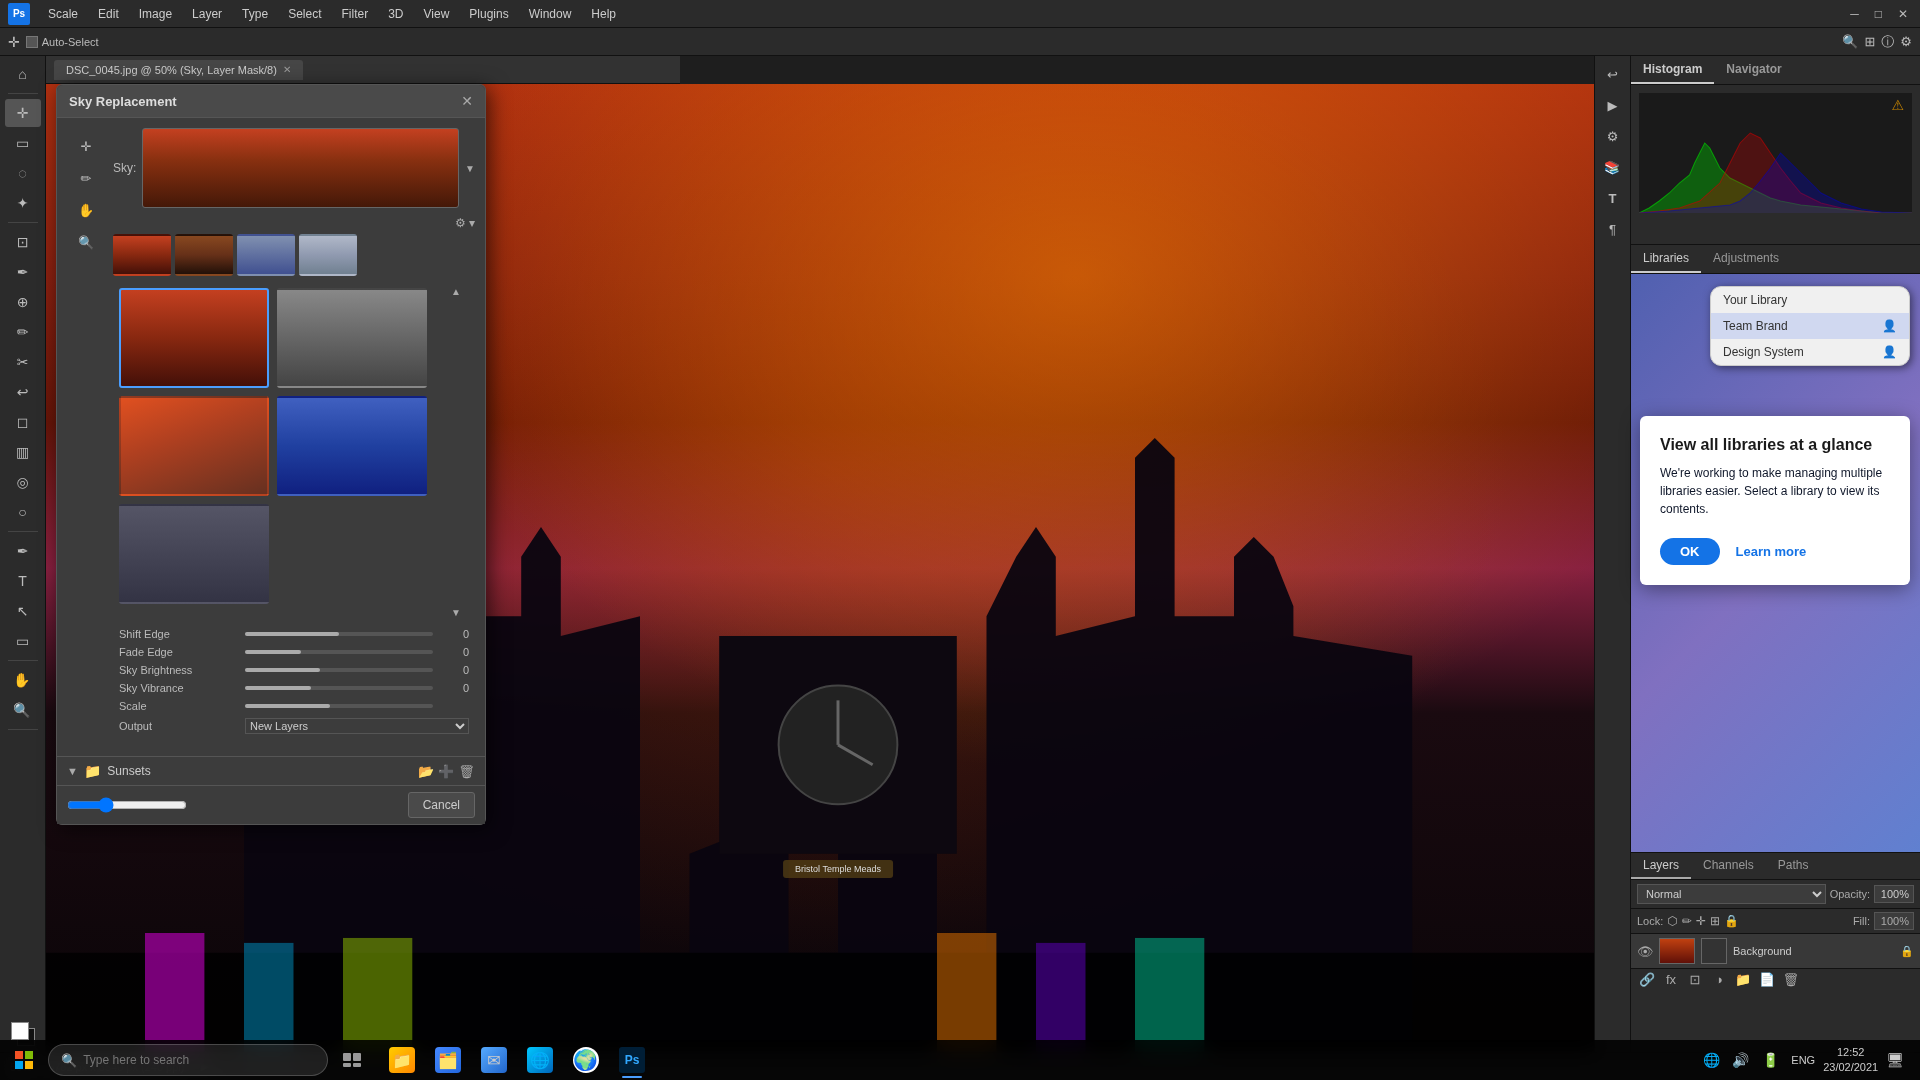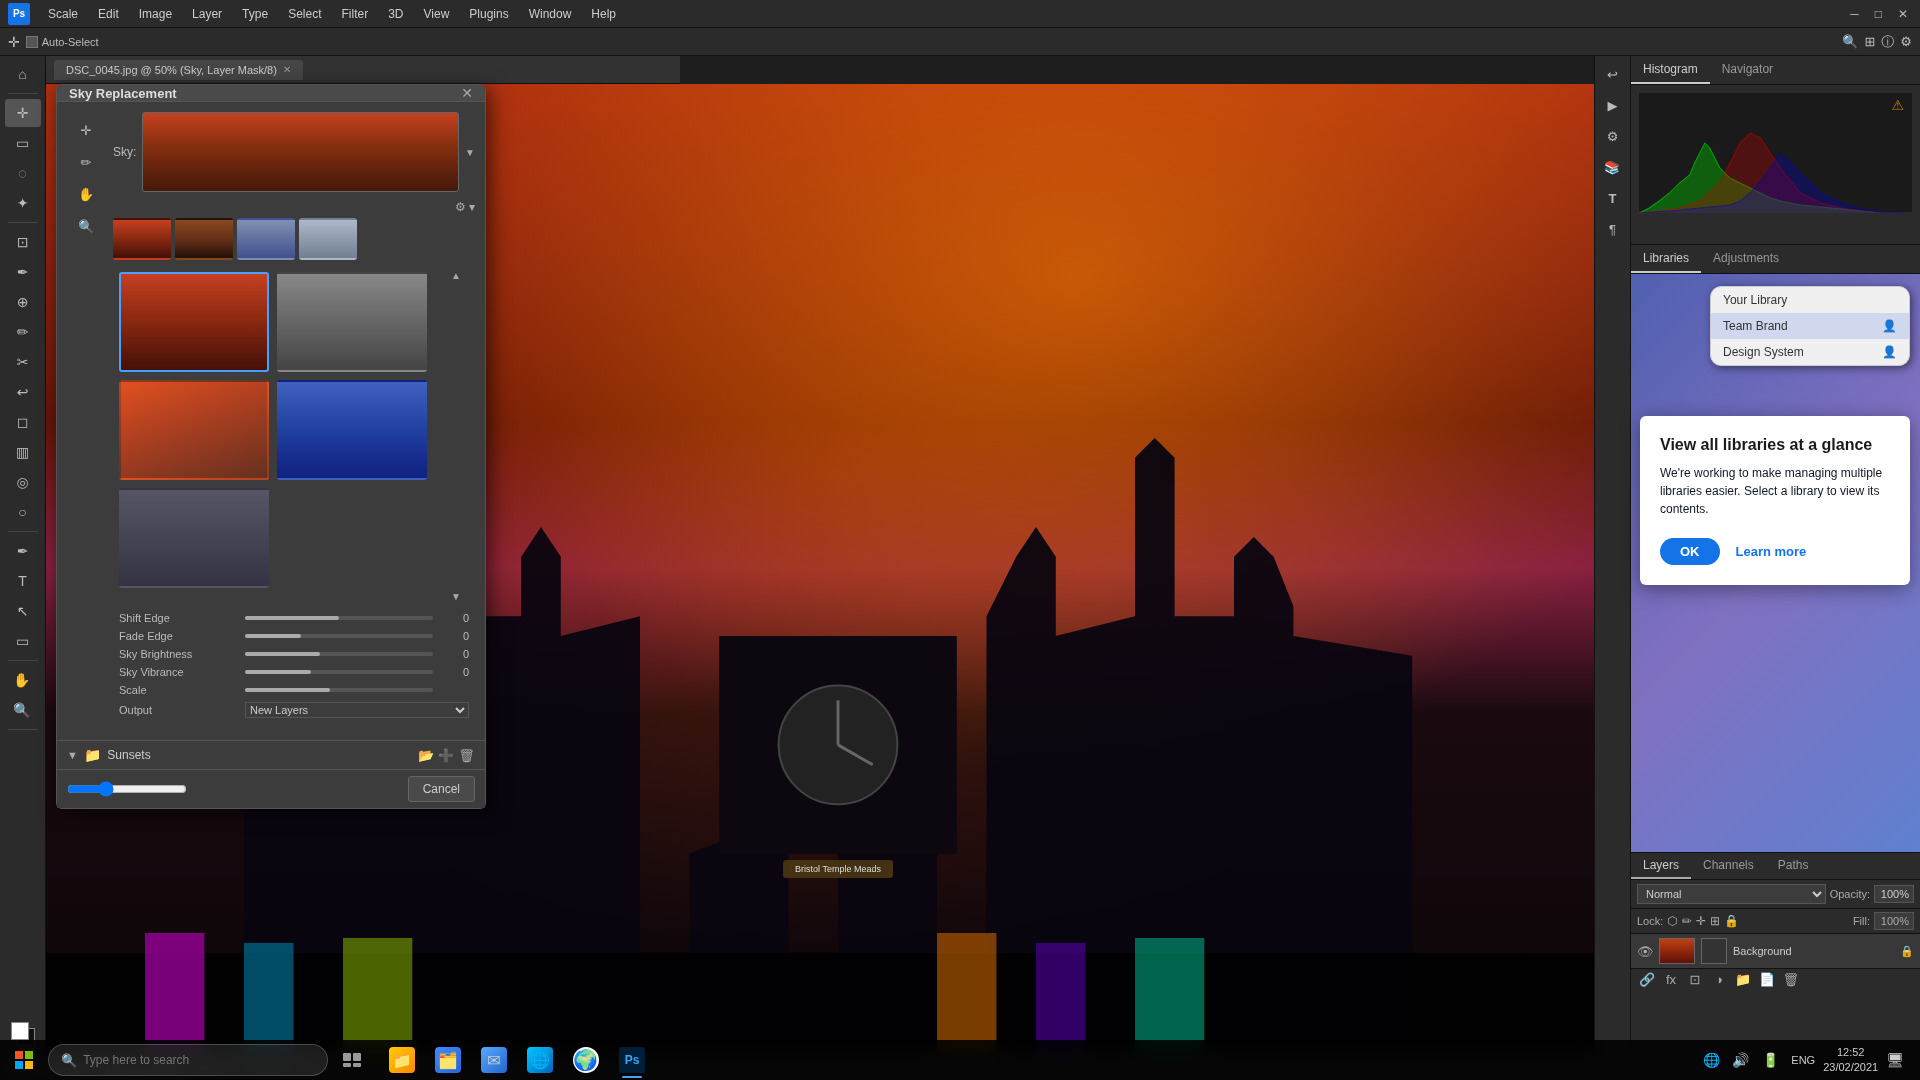--- a/index.html
+++ b/index.html
@@ -63,21 +63,21 @@
     
     #right-panel {
       position: absolute; top: 56px; right: 0; width: 290px; bottom: 28px;
       background: #2b2b2b;
       border-left: 1px solid #111; z-index: 50;
       display: flex; flex-direction: column;
     }
 
     
     #hist-nav-tabs {
-      display: flex; border-bottom: 1px solid #111;
+      display: flex; border-bottom: 1px solid #111; font-weight: bold;
     }
     .panel-tab {
       padding: 6px 12px; font-size: 12px; color: #999; cursor: pointer;
       border-bottom: 2px solid transparent;
     }
     .panel-tab.active { color: #ccc; border-bottom-color: #ccc; }
 
     #histogram-panel {
       height: 160px; background: #2b2b2b; position: relative; padding: 8px;
       border-bottom: 1px solid #111;
@@ -193,21 +193,21 @@
     }
 
     
     #sky-dialog {
       position: absolute; top: 84px; left: 56px; width: 430px;
       background: #3c3c3c; border: 1px solid #555;
       border-radius: 6px; z-index: 150;
       box-shadow: 4px 4px 20px rgba(0,0,0,0.6);
     }
     #sky-dialog-title {
-      background: #4a4a4a; padding: 0 12px;
+      background: #4a4a4a; padding: 8px 12px;
       display: flex; align-items: center; justify-content: space-between;
       border-radius: 6px 6px 0 0; border-bottom: 1px solid #555;
     }
     #sky-dialog-title .title-text { font-size: 13px; font-weight: 600; color: #ddd; }
     #sky-dialog-title .close-btn { color: #aaa; cursor: pointer; font-size: 14px; }
 
     #sky-dialog-body { padding: 10px; display: flex; gap: 8px; }
 
     #sky-tools { display: flex; flex-direction: column; gap: 4px; align-items: center; padding: 4px; }
     .sky-tool-btn { width: 30px; height: 28px; display: flex; align-items: center; justify-content: center; color: #bbb; font-size: 13px; cursor: pointer; border-radius: 3px; }

